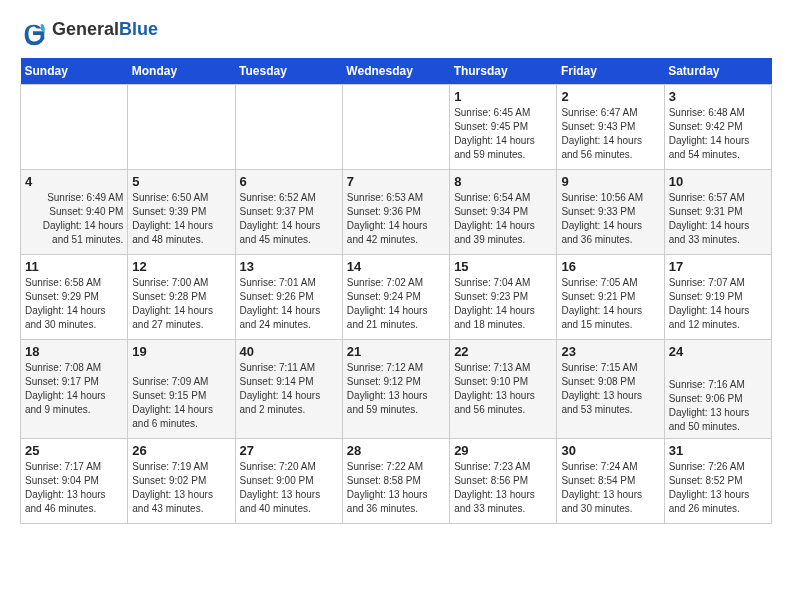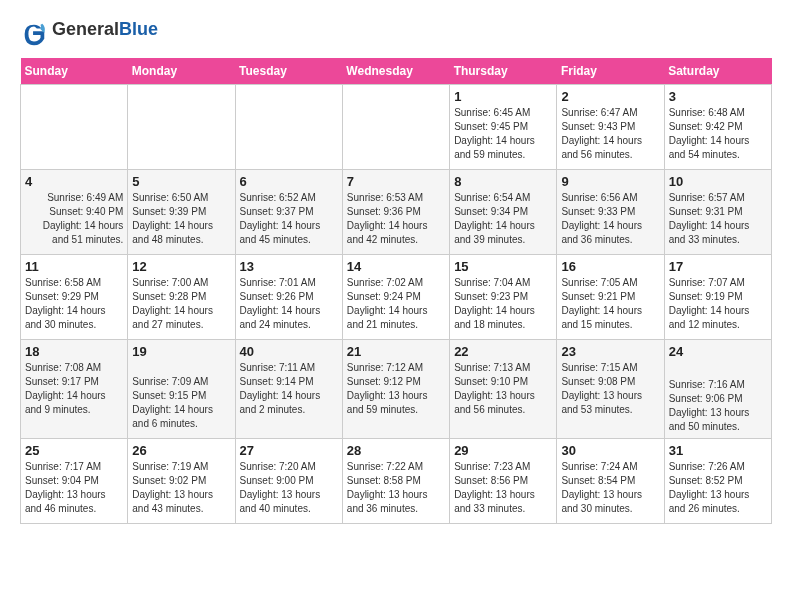--- a/index.html
+++ b/index.html
@@ -44,21 +44,21 @@
     .subtitle {
       font-size: 16px;
       color: #555;
     }
     table {
       width: 100%;
       border-collapse: collapse;
       font-size: 11px;
     }
     thead th {
-      background-color: #ec4899;
+      background-color: #1d4ed8;
       color: #fff;
       padding: 6px 4px;
       text-align: left;
       font-size: 12px;
       font-weight: bold;
     }
     tbody td {
       border: 1px solid #ccc;
       vertical-align: top;
       padding: 4px;
@@ -172,21 +172,21 @@
         </td>
         <td>
           <div class="day-number">8</div>
           <div class="day-info" style="white-space: pre-line;">Sunrise: 6:54 AM
 Sunset: 9:34 PM
 Daylight: 14 hours
 and 39 minutes.</div>
         </td>
         <td>
           <div class="day-number">9</div>
-          <div class="day-info" style="white-space: pre-line;">Sunrise: 6:56 AM
+          <div class="day-info" style="white-space: pre-line;">Sunrise: 10:56 AM
 Sunset: 9:33 PM
 Daylight: 14 hours
 and 36 minutes.</div>
         </td>
         <td>
           <div class="day-number">10</div>
           <div class="day-info" style="white-space: pre-line;">Sunrise: 6:57 AM
 Sunset: 9:31 PM
 Daylight: 14 hours
 and 33 minutes.</div>

